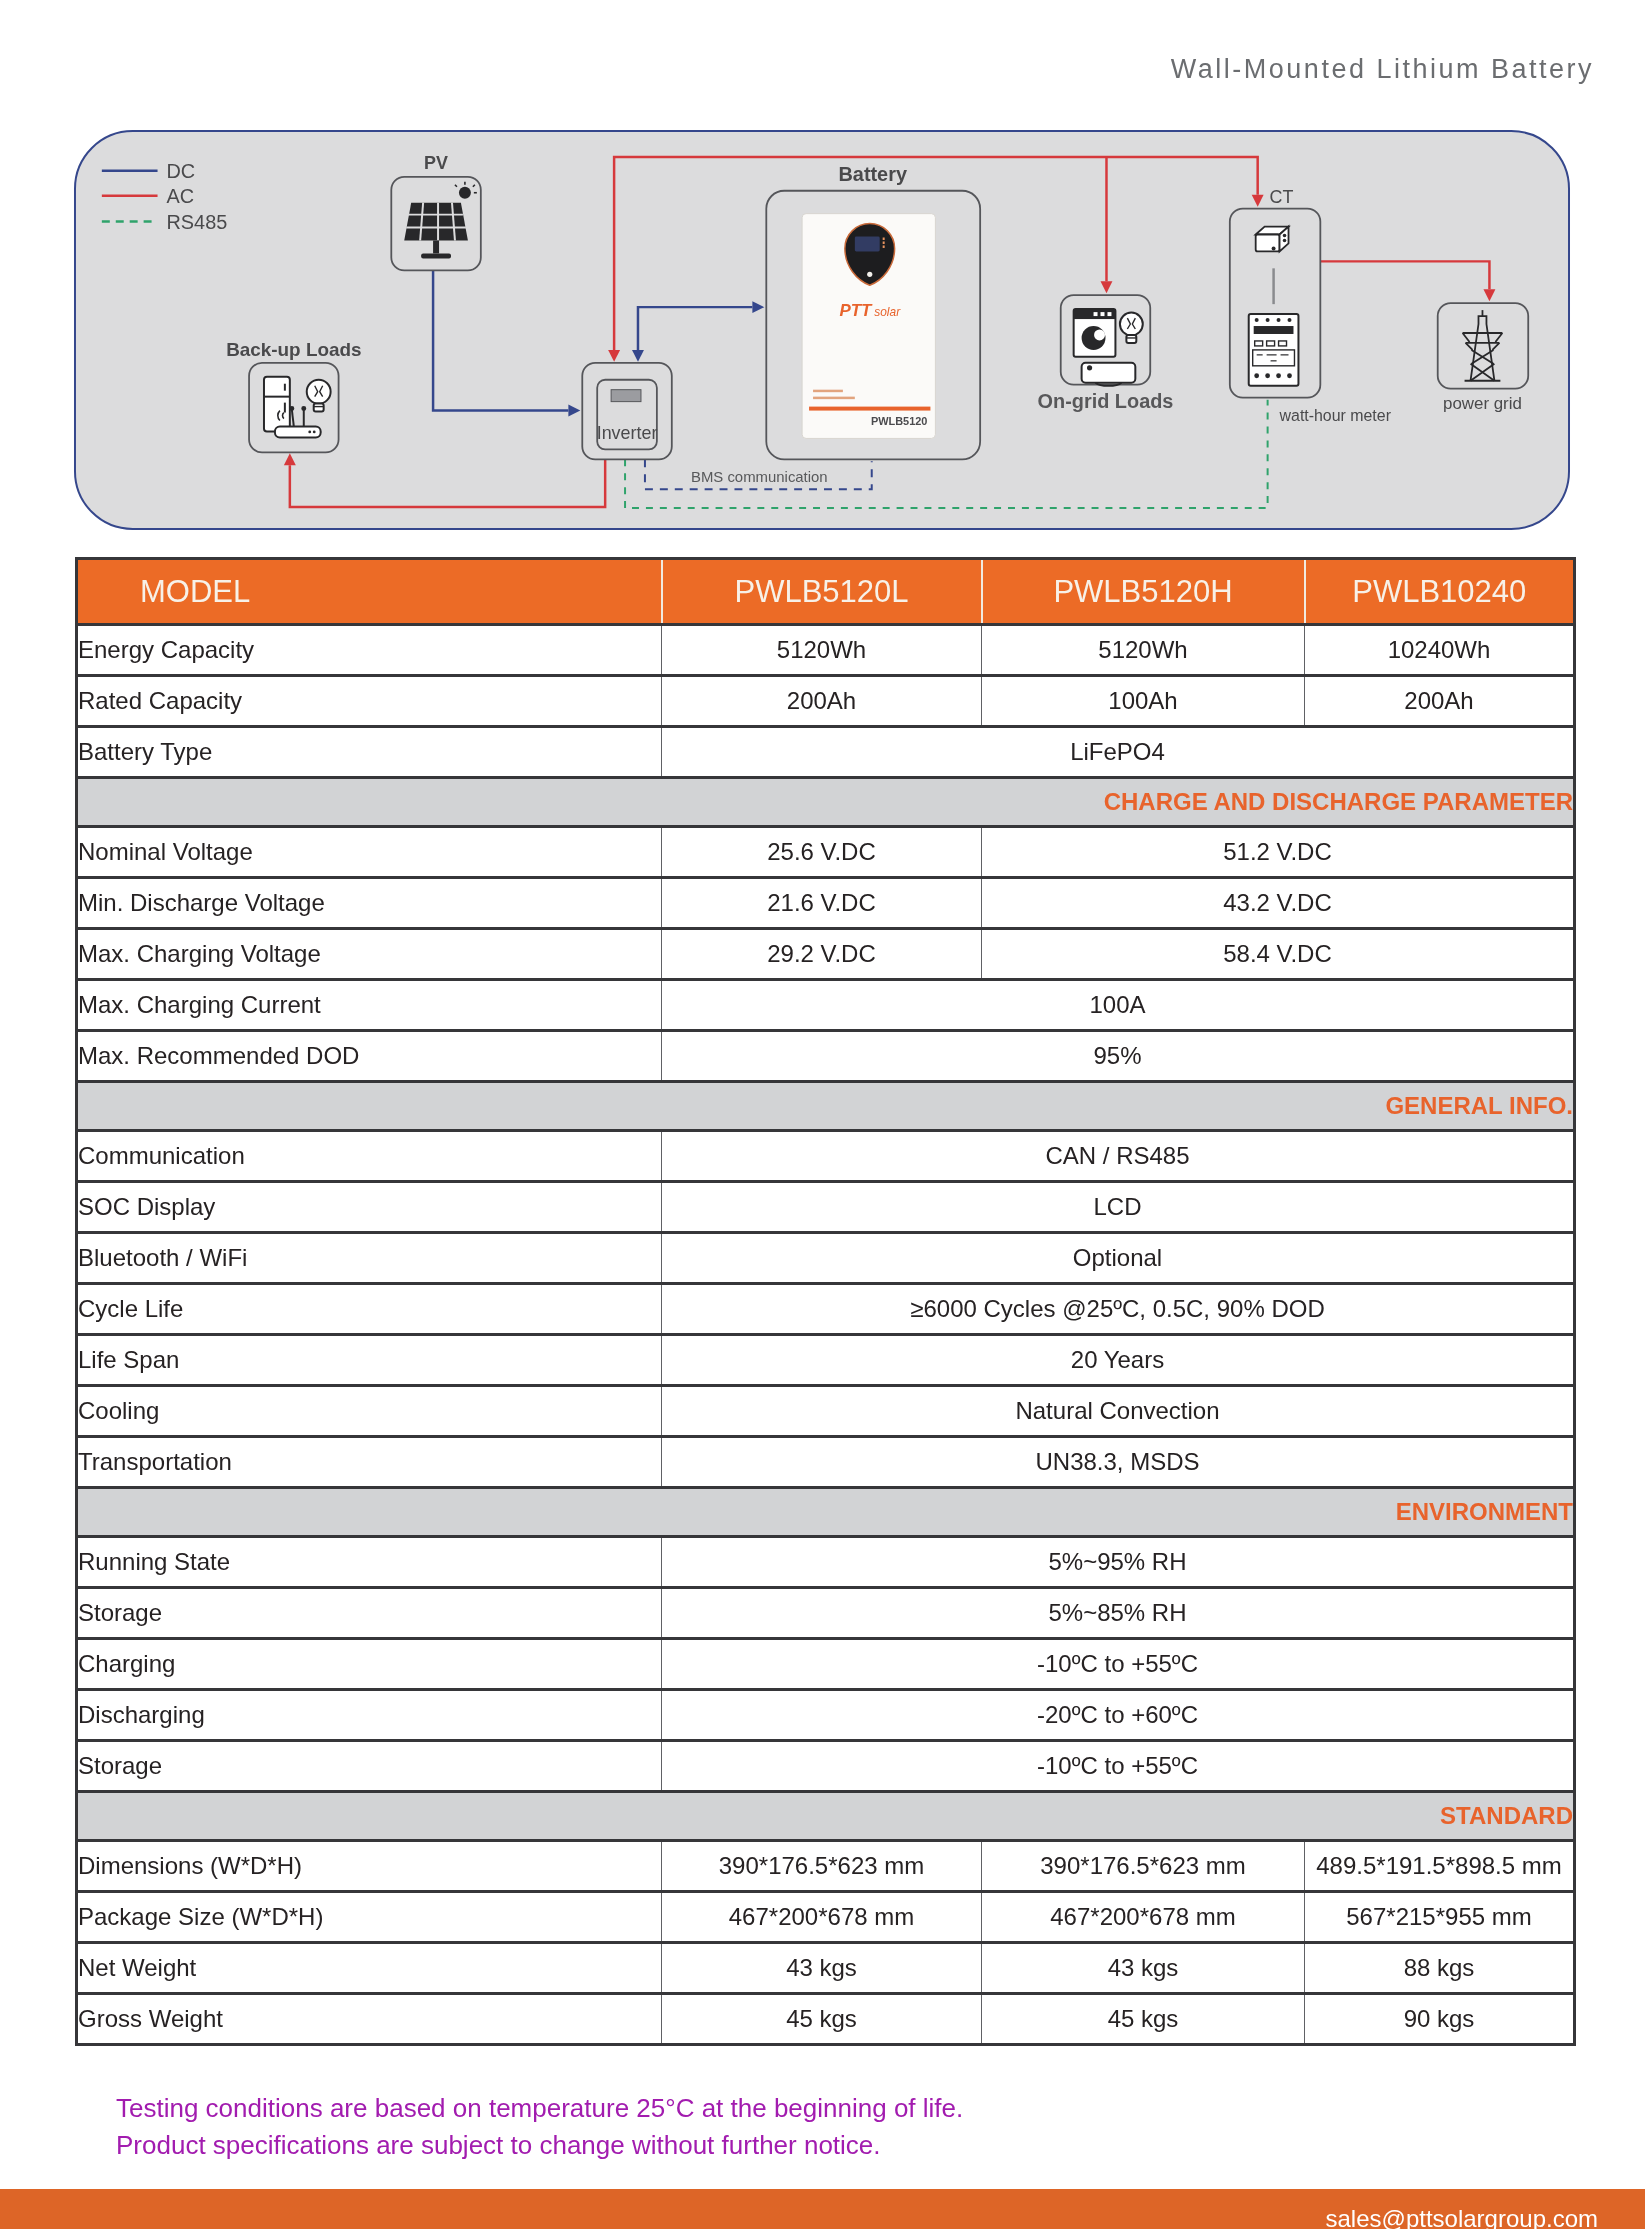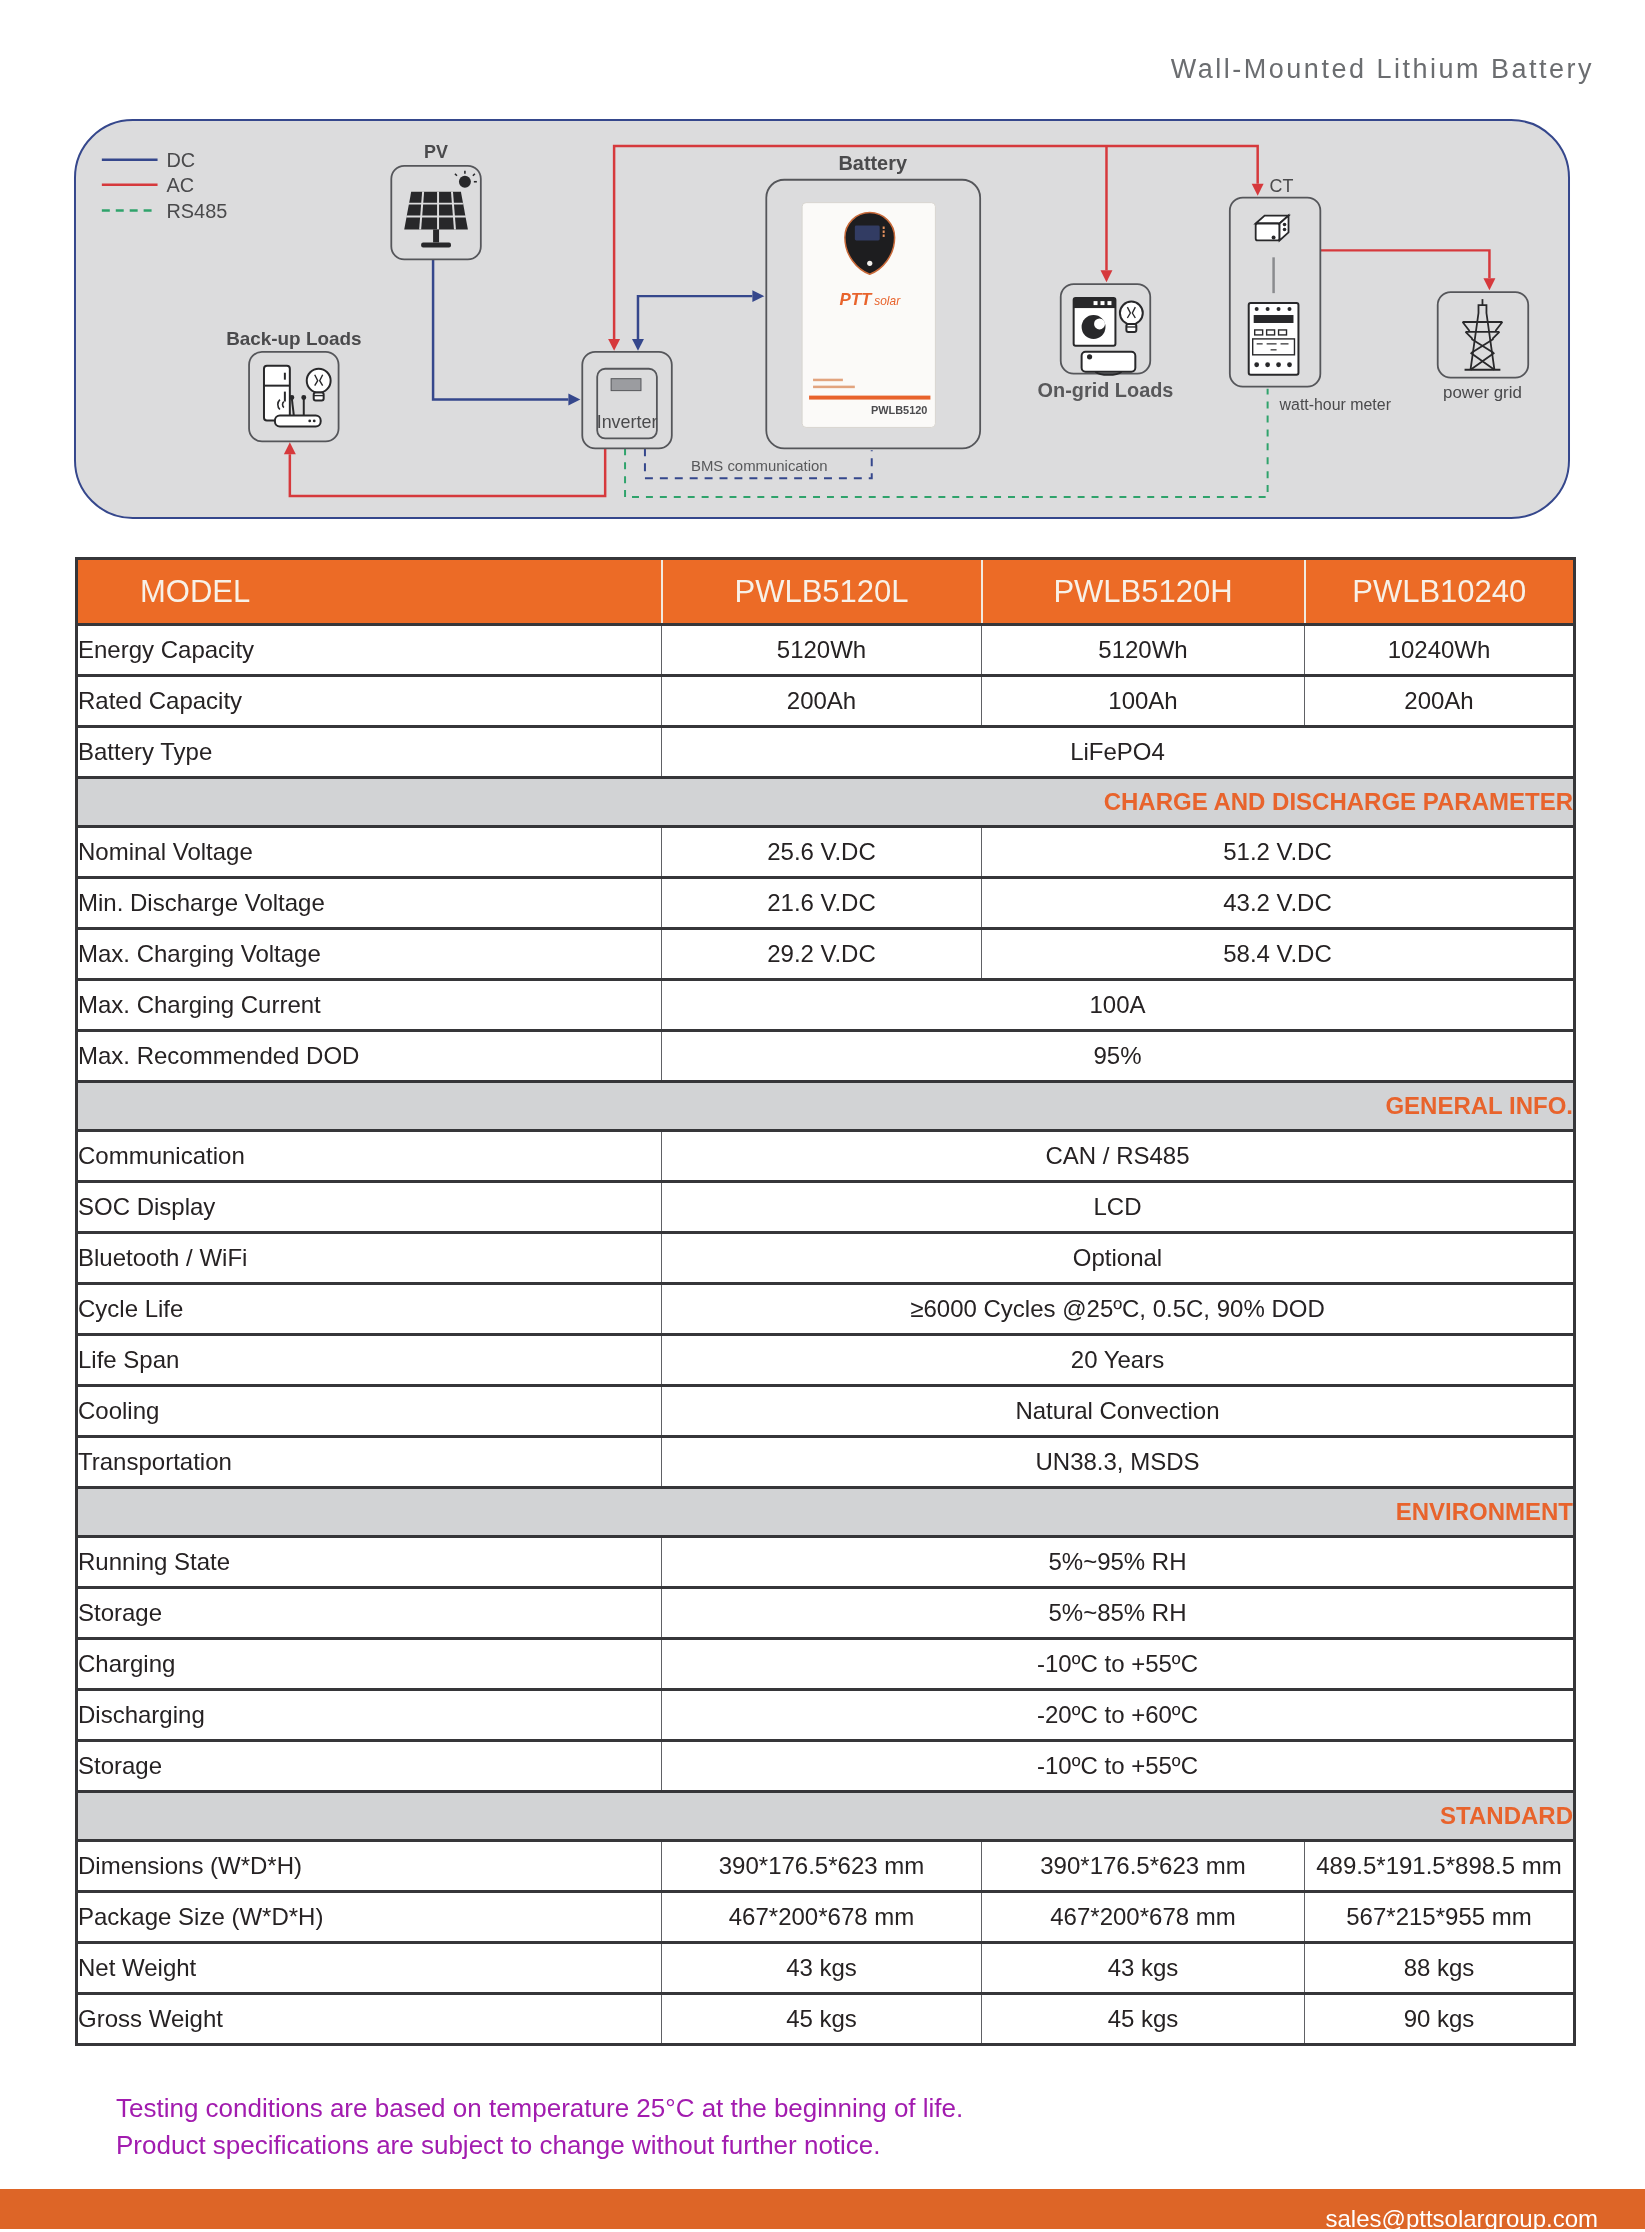--- a/index.html
+++ b/index.html
@@ -1,20 +1,20 @@
 <!DOCTYPE html>
 <html><head>
 <meta charset="utf-8">
 <style>
   html,body{margin:0;padding:0;background:#ffffff;}
   .page{position:relative;width:1646px;height:2229px;background:#ffffff;
         font-family:"Liberation Sans",sans-serif;overflow:hidden;}
   .doc-title{position:absolute;top:54px;right:52px;font-size:27px;
         letter-spacing:2.5px;color:#6b6d70;}
-  .diagram{position:absolute;left:73px;top:118px;width:1498px;height:404px;}
+  .diagram{position:absolute;left:73px;top:129px;width:1498px;height:404px;}
   .diagram svg{display:block;}
 
   table.spec{position:absolute;left:75px;top:557px;width:1498px;
         border-collapse:collapse;table-layout:fixed;
         border:3px solid #363639;}
   table.spec td{border:1px solid #606165;border-top:3px solid #363639;
         border-bottom:3px solid #363639;font-size:24px;color:#262223;
         padding:0;vertical-align:middle;}
   tr.hrow{height:66px;padding-left:26px;}
   tr.hrow td{background:#ec6b26;color:#f7f1e8;font-size:31px;

